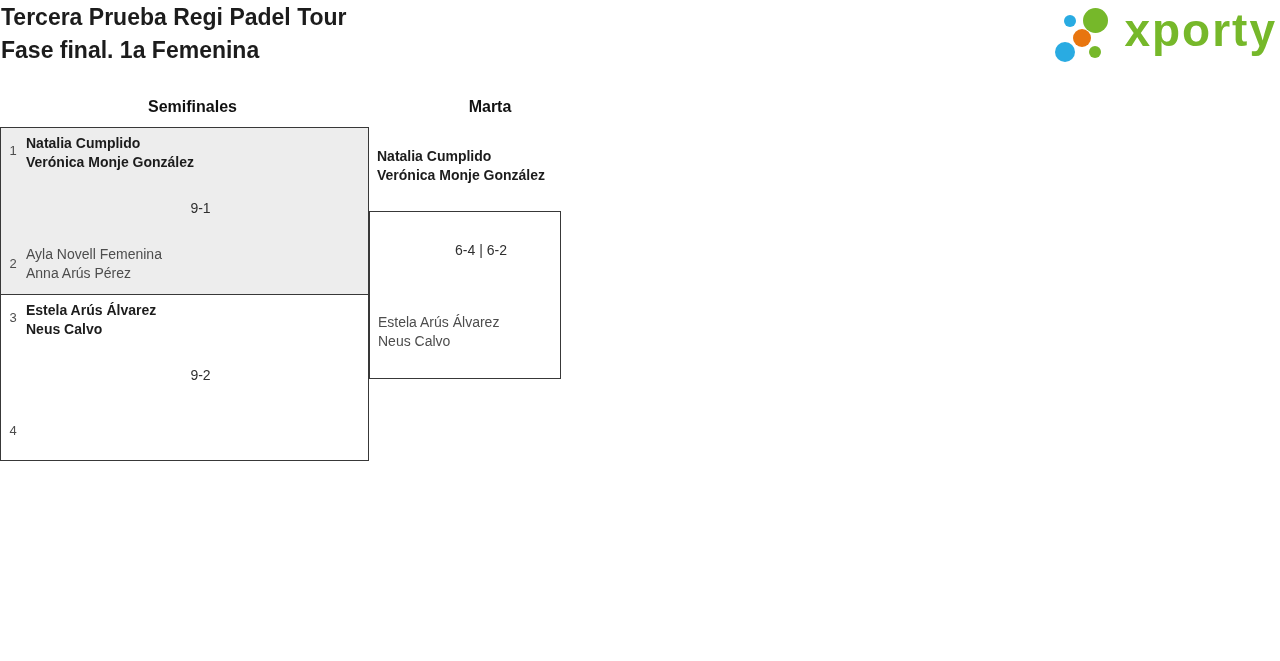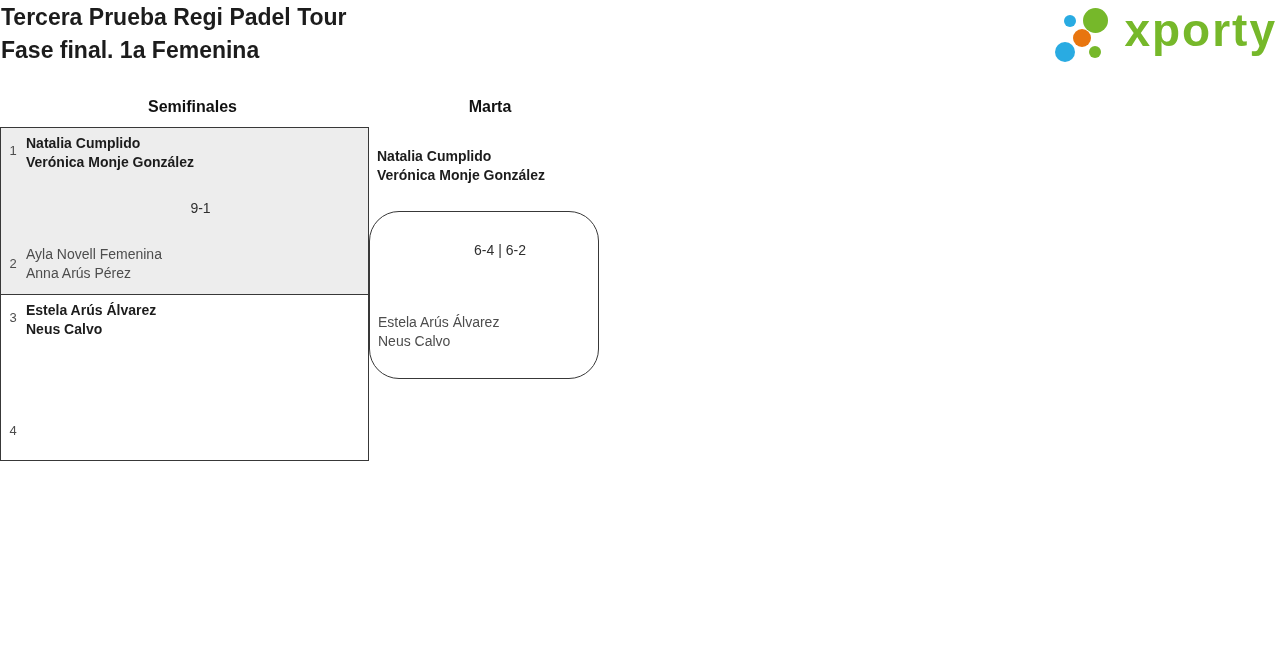--- a/index.html
+++ b/index.html
@@ -53,21 +53,21 @@
   .round-final { left:370px; width:224px; }
 
   
   .match {
     position:absolute;
     border:1px solid var(--box-border);
     background:#fff;
   }
   .match-sf1 { left:0; top:127px; width:369px; height:168px; background:var(--match-alt-bg); }
   .match-sf2 { left:0; top:295px; width:369px; height:166px; border-top:none; }
-  .match-final { left:369px; top:211px; width:230px; height:168px; background:transparent;border-radius:30px; }
+  .match-final { left:369px; top:211px; width:192px; height:168px; background:transparent; }
 
   .seed {
     position:absolute; left:0; width:24px;
     font-size:13px; line-height:13px; text-align:center;
     color:var(--loser-text);
   }
   .team { position:absolute; left:25px; font-size:14px; line-height:19px; white-space:nowrap; }
   .team.winner { font-weight:bold; color:var(--winner-text); }
   .team.loser  { font-weight:normal; color:var(--loser-text); }
   .score {
@@ -127,20 +127,21 @@
       <div>Anna Arús Pérez</div>
     </div>
   </div>
 
   <div class="match match-sf2">
     <div class="seed pos-s1">3</div>
     <div class="team winner pos-t1">
       <div>Estela Arús Álvarez</div>
       <div>Neus Calvo</div>
     </div>
+    <div class="score pos-sc">9-2</div>
     <div class="seed pos-s2">4</div>
   </div>
 
   <div class="final-winner-team">
     <div>Natalia Cumplido</div>
     <div>Verónica Monje González</div>
   </div>
 
   <div class="match match-final">
     <div class="score pos-final-score">6-4 | 6-2</div>

